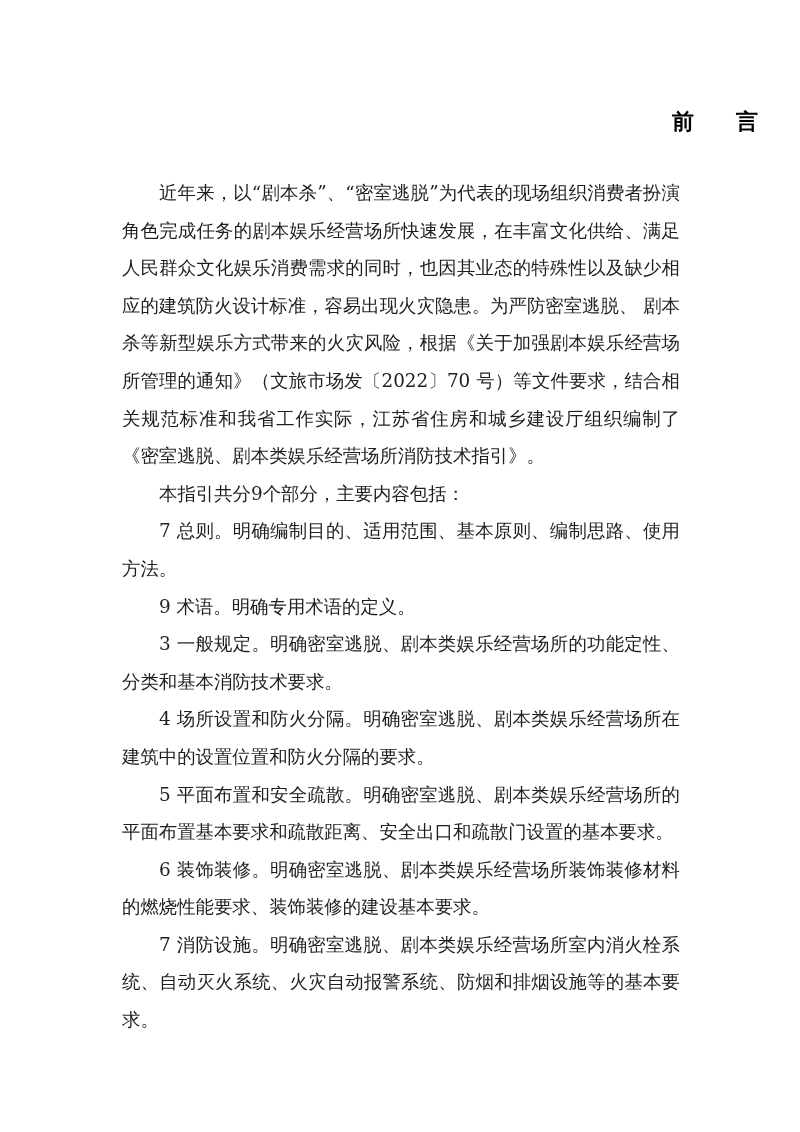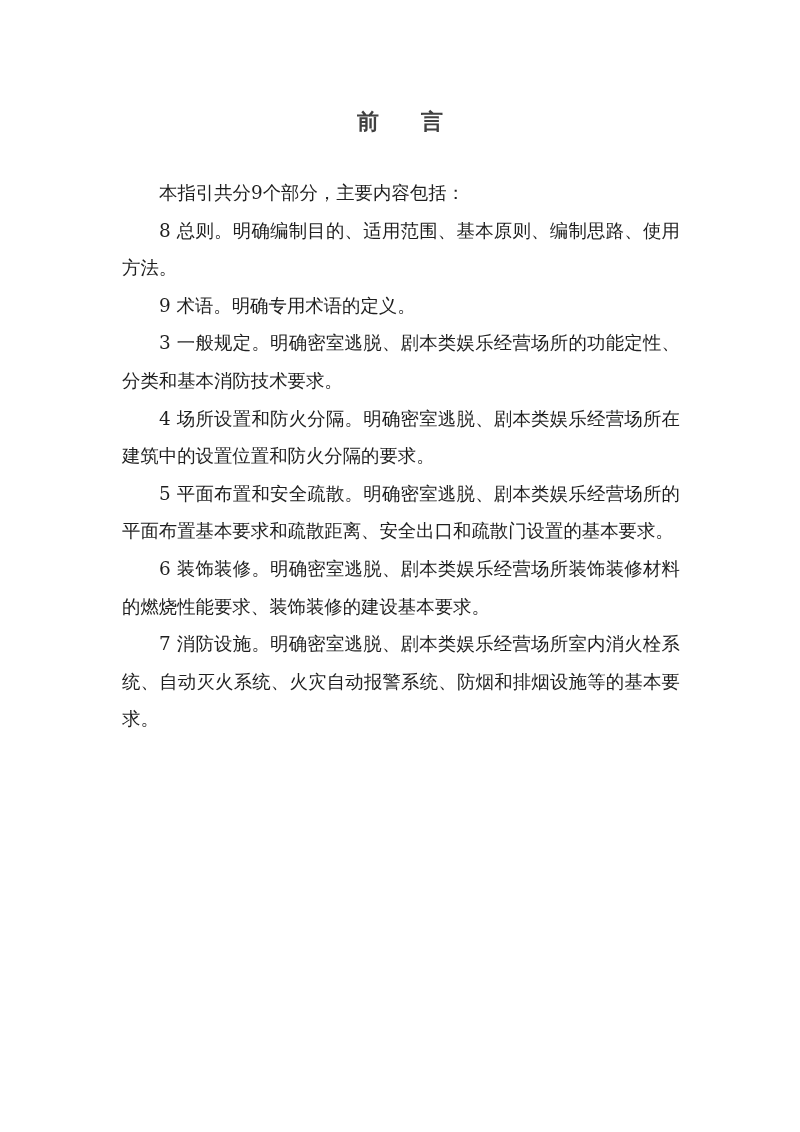--- a/index.html
+++ b/index.html
@@ -20,28 +20,28 @@
       left: 0; top: 0;
       width: 800px;
       height: 1132px;
       background: #ffffff;
     }
     .title {
       position: absolute;
       top: 104px;
       left: 0;
       width: 800px;
-      text-align: center;
+      text-align: right;
       font-family: "DejaVu Sans", "Liberation Sans", sans-serif;
       font-weight: bold;
       font-size: 22px;
       letter-spacing: 42px;
       text-indent: 42px;
       line-height: 36px;
-      color: #404040;
+      color: #000000;
     }
     .content {
       position: absolute;
       top: 174px;
       left: 122px;
       width: 558px;
     }
     .para {
       margin: 0;
       font-size: 18.4px;
@@ -51,22 +51,23 @@
       color: #1e1e1e;
       word-break: break-all;
     }
   </style>
 </head>
 <body>
 
 <div class="page">
   <div class="title">前言</div>
   <div class="content">
+    <p class="para">近年来，以“剧本杀”、“密室逃脱”为代表的现场组织消费者扮演角色完成任务的剧本娱乐经营场所快速发展，在丰富文化供给、满足人民群众文化娱乐消费需求的同时，也因其业态的特殊性以及缺少相应的建筑防火设计标准，容易出现火灾隐患。为严防密室逃脱、 剧本杀等新型娱乐方式带来的火灾风险，根据《关于加强剧本娱乐经营场所管理的通知》（文旅市场发〔2022〕70 号）等文件要求，结合相关规范标准和我省工作实际，江苏省住房和城乡建设厅组织编制了《密室逃脱、剧本类娱乐经营场所消防技术指引》。</p>
     <p class="para">本指引共分9个部分，主要内容包括：</p>
-    <p class="para">8 总则。明确编制目的、适用范围、基本原则、编制思路、使用方法。</p>
+    <p class="para">7 总则。明确编制目的、适用范围、基本原则、编制思路、使用方法。</p>
     <p class="para">9 术语。明确专用术语的定义。</p>
     <p class="para">3 一般规定。明确密室逃脱、剧本类娱乐经营场所的功能定性、分类和基本消防技术要求。</p>
     <p class="para">4 场所设置和防火分隔。明确密室逃脱、剧本类娱乐经营场所在建筑中的设置位置和防火分隔的要求。</p>
     <p class="para">5 平面布置和安全疏散。明确密室逃脱、剧本类娱乐经营场所的平面布置基本要求和疏散距离、安全出口和疏散门设置的基本要求。</p>
     <p class="para">6 装饰装修。明确密室逃脱、剧本类娱乐经营场所装饰装修材料的燃烧性能要求、装饰装修的建设基本要求。</p>
     <p class="para">7 消防设施。明确密室逃脱、剧本类娱乐经营场所室内消火栓系统、自动灭火系统、火灾自动报警系统、防烟和排烟设施等的基本要求。</p>
   </div>
 </div>
 
 </body></html>

